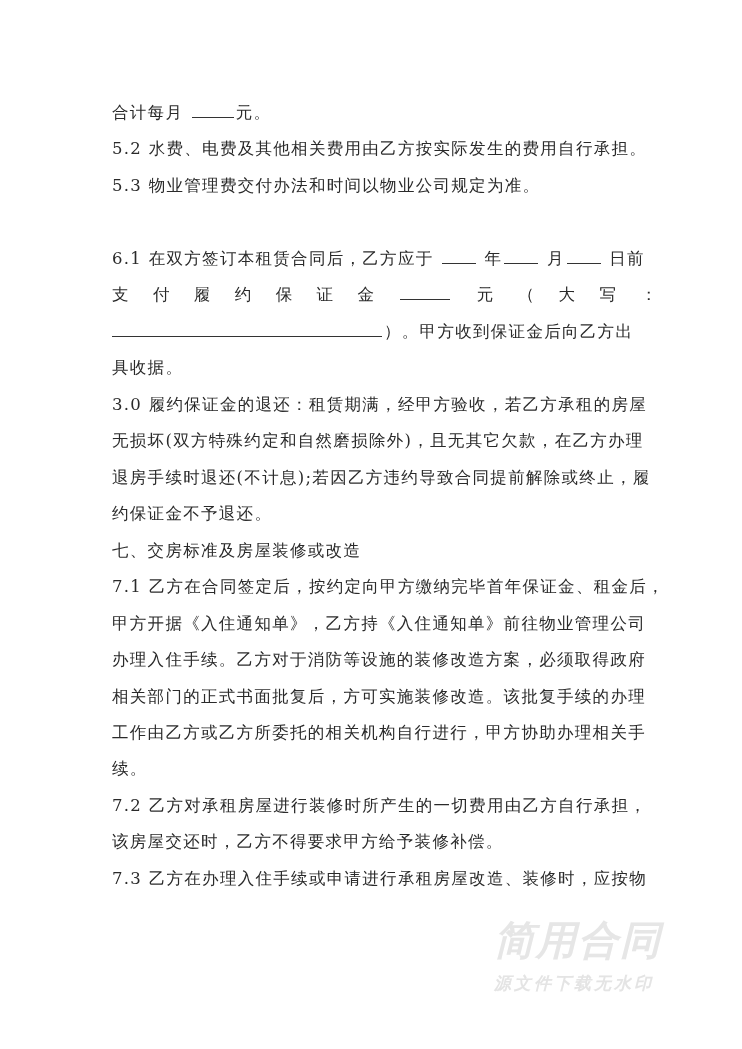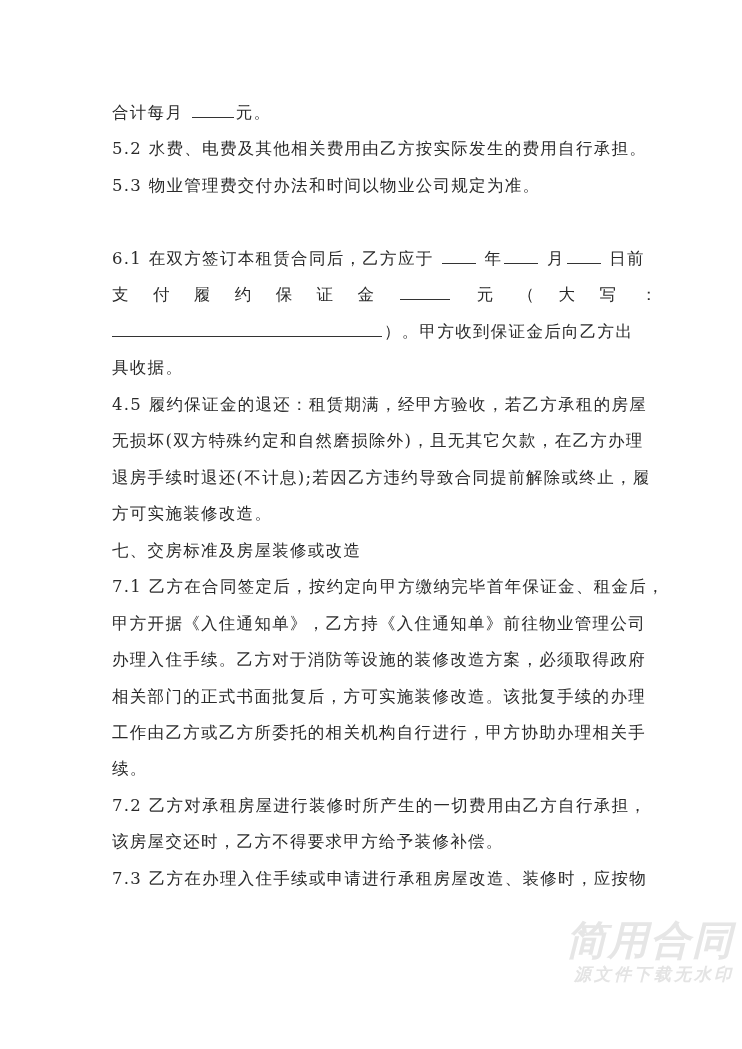--- a/index.html
+++ b/index.html
@@ -4,25 +4,25 @@
 <style>
   html, body { margin: 0; padding: 0; background: #ffffff; }
   body { width: 742px; height: 1049px; position: relative; overflow: hidden;
          font-family: "DejaVu Serif", "Liberation Serif", serif; color: #2a2a2a; }
   .page { position: absolute; left: 0; top: 0; width: 601px; height: 1049px; background: #fff; }
   .line { position: absolute; left: 112px; width: 545px; height: 24px; line-height: 24px;
           font-size: 16.5px; white-space: nowrap; letter-spacing: 1.3px; }
   .line.just { display: flex; justify-content: space-between; letter-spacing: 0; }
   .line.just span { display: inline-block; }
   .blank { display: inline-block; border-bottom: 1px solid #333; height: 16px; vertical-align: baseline; margin: 0 2px; }
-  .watermark { position: absolute; left: 534px; top: 918px; width: 200px; text-align: right; pointer-events: none; }
+  .watermark { position: absolute; left: 494px; top: 918px; width: 200px; text-align: left; pointer-events: none; }
   .wm-big { font-family: "DejaVu Sans", sans-serif; font-weight: bold; font-style: italic; font-size: 40px;
             color: #e6e6e6; letter-spacing: 2px; line-height: 44px; }
-  .wm-small { font-family: Liberation Mono, monospace; font-weight: bold; font-style: italic; font-size: 17px;
-              color: #e4e4e4; letter-spacing: 3px; line-height: 24px; margin-top: 2px; }
+  .wm-small { font-family: Liberation Sans, sans-serif; font-weight: bold; font-style: italic; font-size: 17px;
+              color: #e4e4e4; letter-spacing: 3px; line-height: 24px; margin-top: 10px; }
 </style>
 </head>
 <body>
 
 <div class="page">
 
   <div class="line" style="top:101px">
     <span>合计每月 </span><span class="blank" style="width:42px"></span><span>元。</span>
   </div>
 
@@ -47,24 +47,24 @@
     <span>大</span>
     <span>写</span>
     <span>：</span>
   </div>
 
   <div class="line" style="top:320px">
     <span class="blank" style="width:270px; margin-left:0"></span><span>）。甲方收到保证金后向乙方出</span>
   </div>
 
   <div class="line" style="top:356px">具收据。</div>
-  <div class="line" style="top:393px">4.5 履约保证金的退还：租赁期满，经甲方验收，若乙方承租的房屋</div>
+  <div class="line" style="top:393px">3.0 履约保证金的退还：租赁期满，经甲方验收，若乙方承租的房屋</div>
   <div class="line" style="top:429px">无损坏(双方特殊约定和自然磨损除外)，且无其它欠款，在乙方办理</div>
   <div class="line" style="top:466px">退房手续时退还(不计息);若因乙方违约导致合同提前解除或终止，履</div>
-  <div class="line" style="top:502px">方可实施装修改造。</div>
+  <div class="line" style="top:502px">约保证金不予退还。</div>
   <div class="line" style="top:539px">七、交房标准及房屋装修或改造</div>
   <div class="line" style="top:575px">7.1 乙方在合同签定后，按约定向甲方缴纳完毕首年保证金、租金后，</div>
   <div class="line" style="top:648px">办理入住手续。乙方对于消防等设施的装修改造方案，必须取得政府</div>
   <div class="line" style="top:612px">甲方开据《入住通知单》，乙方持《入住通知单》前往物业管理公司</div>
   <div class="line" style="top:685px">相关部门的正式书面批复后，方可实施装修改造。该批复手续的办理</div>
   <div class="line" style="top:721px">工作由乙方或乙方所委托的相关机构自行进行，甲方协助办理相关手</div>
   <div class="line" style="top:757px">续。</div>
   <div class="line" style="top:794px">7.2 乙方对承租房屋进行装修时所产生的一切费用由乙方自行承担，</div>
   <div class="line" style="top:830px">该房屋交还时，乙方不得要求甲方给予装修补偿。</div>
   <div class="line" style="top:867px">7.3 乙方在办理入住手续或申请进行承租房屋改造、装修时，应按物</div>

